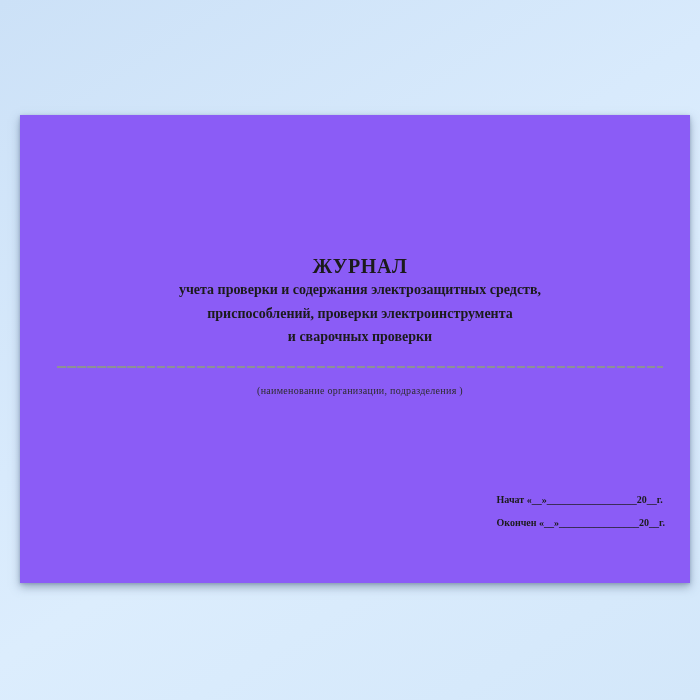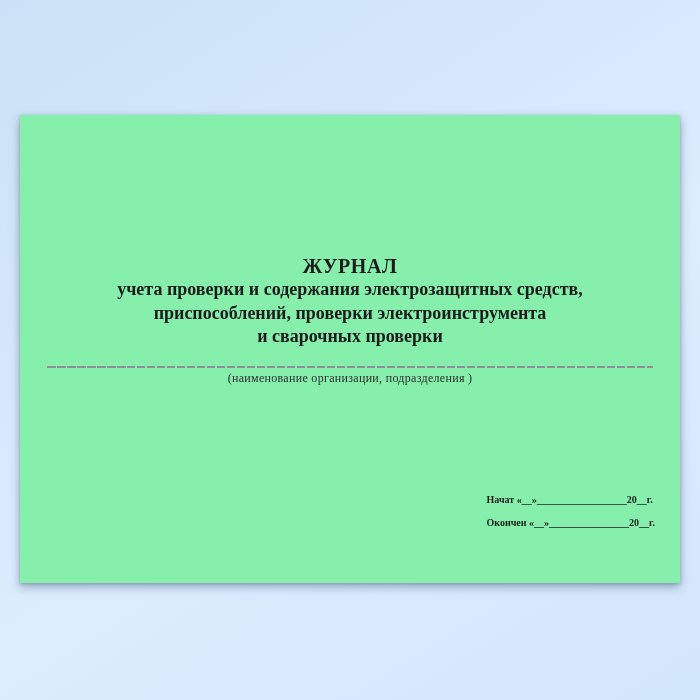--- a/index.html
+++ b/index.html
@@ -13,55 +13,56 @@
     overflow: hidden;
     background: linear-gradient(148deg, #cce1f7 0%, #d8eafc 42%, #dcedfd 58%, #d3e7fa 100%);
     font-family: "Liberation Serif", "DejaVu Serif", serif;
   }
   .page {
     position: absolute;
     left: 20px;
     top: 115px;
     width: 660px;
     height: 468px;
-    background: #86efac;
+    background: #8b5cf6;
     box-shadow: 0 4px 9px rgba(82, 104, 134, 0.50),
                 0 1px 3px rgba(82, 104, 134, 0.35);
+    padding-left: 10px;
   }
   .title-block {
     margin-top: 140px;
     text-align: center;
     font-weight: bold;
     color: #1b1b1b;
   }
   .title {
     font-size: 20px;
     line-height: 23px;
     letter-spacing: 0.6px;
   }
   .subtitle {
-    font-size: 18px;
+    font-size: 14px;
     line-height: 23.5px;
   }
   .org-block {
     margin-top: 17px;
   }
   .org-line {
     margin: 0 auto;
     width: 606px;
     height: 2px;
     background: repeating-linear-gradient(90deg,
       #8d9196 0px, #8d9196 8.5px,
       rgba(141,145,150,0) 8.5px, rgba(141,145,150,0) 10px);
   }
   .org-caption {
     text-align: center;
-    font-size: 12px;
+    font-size: 10px;
     color: #2c2c2c;
-    margin-top: 3px;
+    margin-top: 17px;
     letter-spacing: 0.3px;
   }
   .dates-block {
     position: absolute;
     top: 378px;
     right: 25px;
     text-align: left;
     font-weight: bold;
     font-size: 10px;
     color: #1b1b1b;

